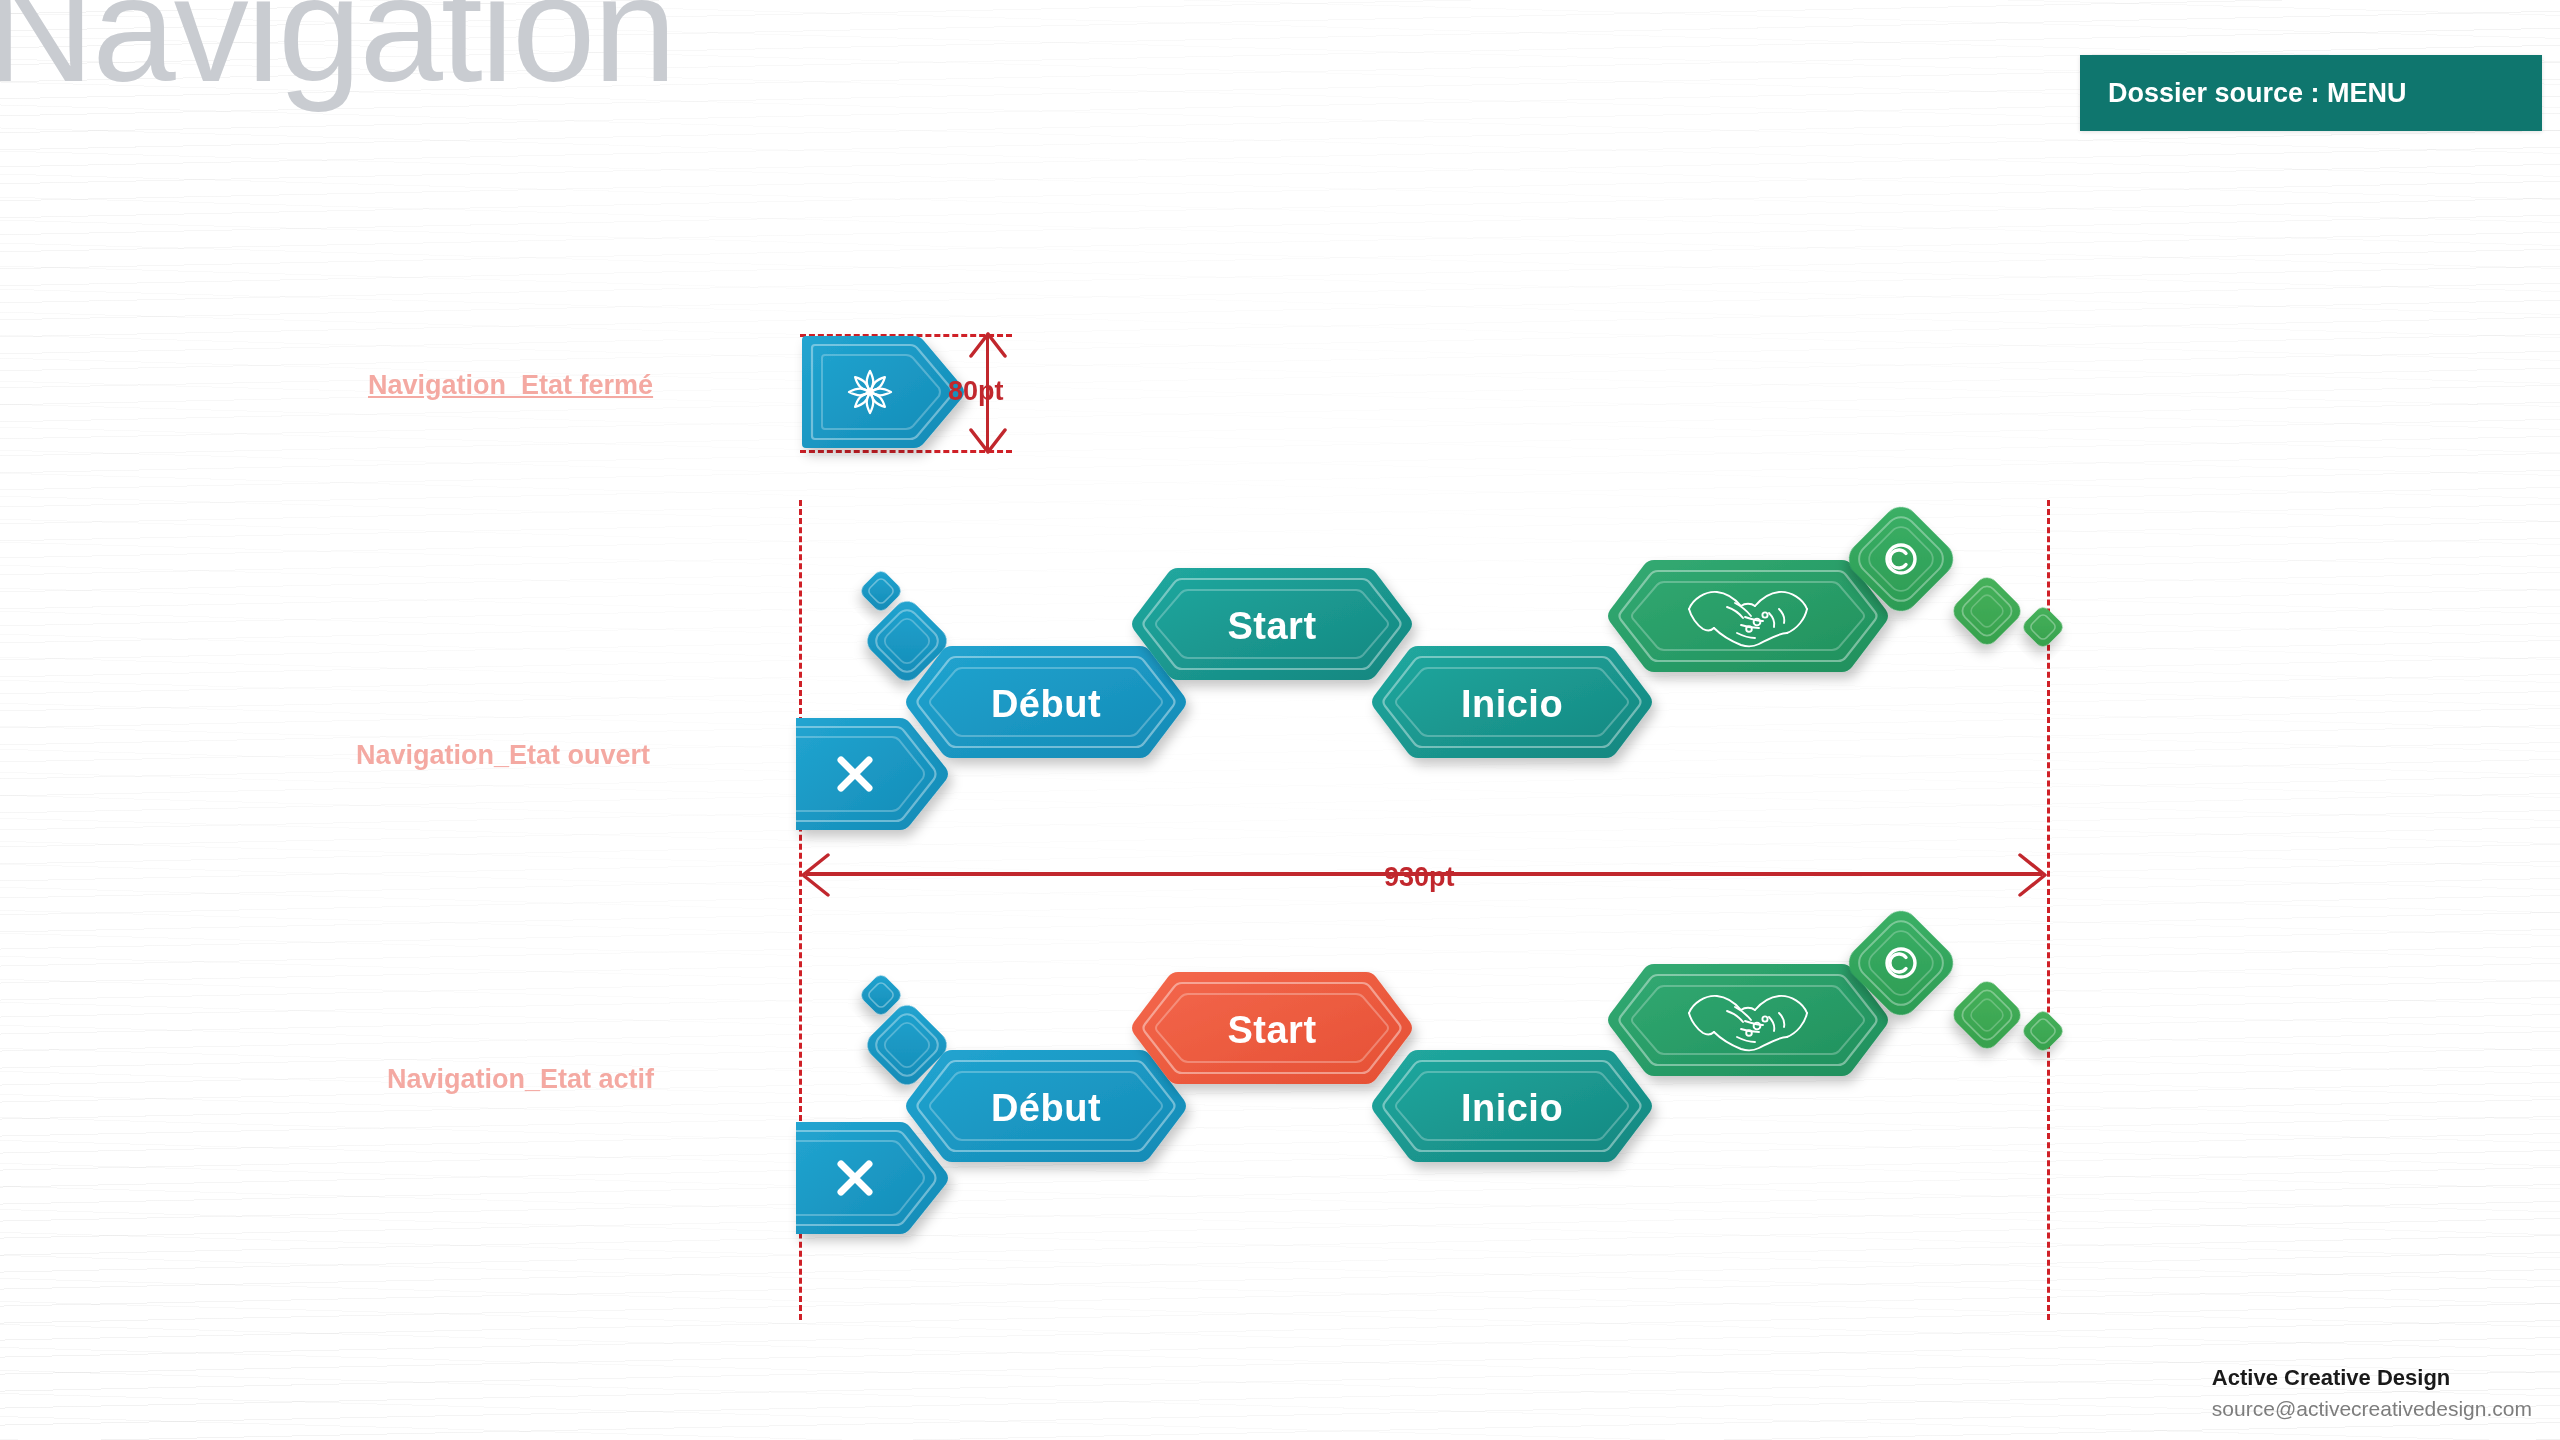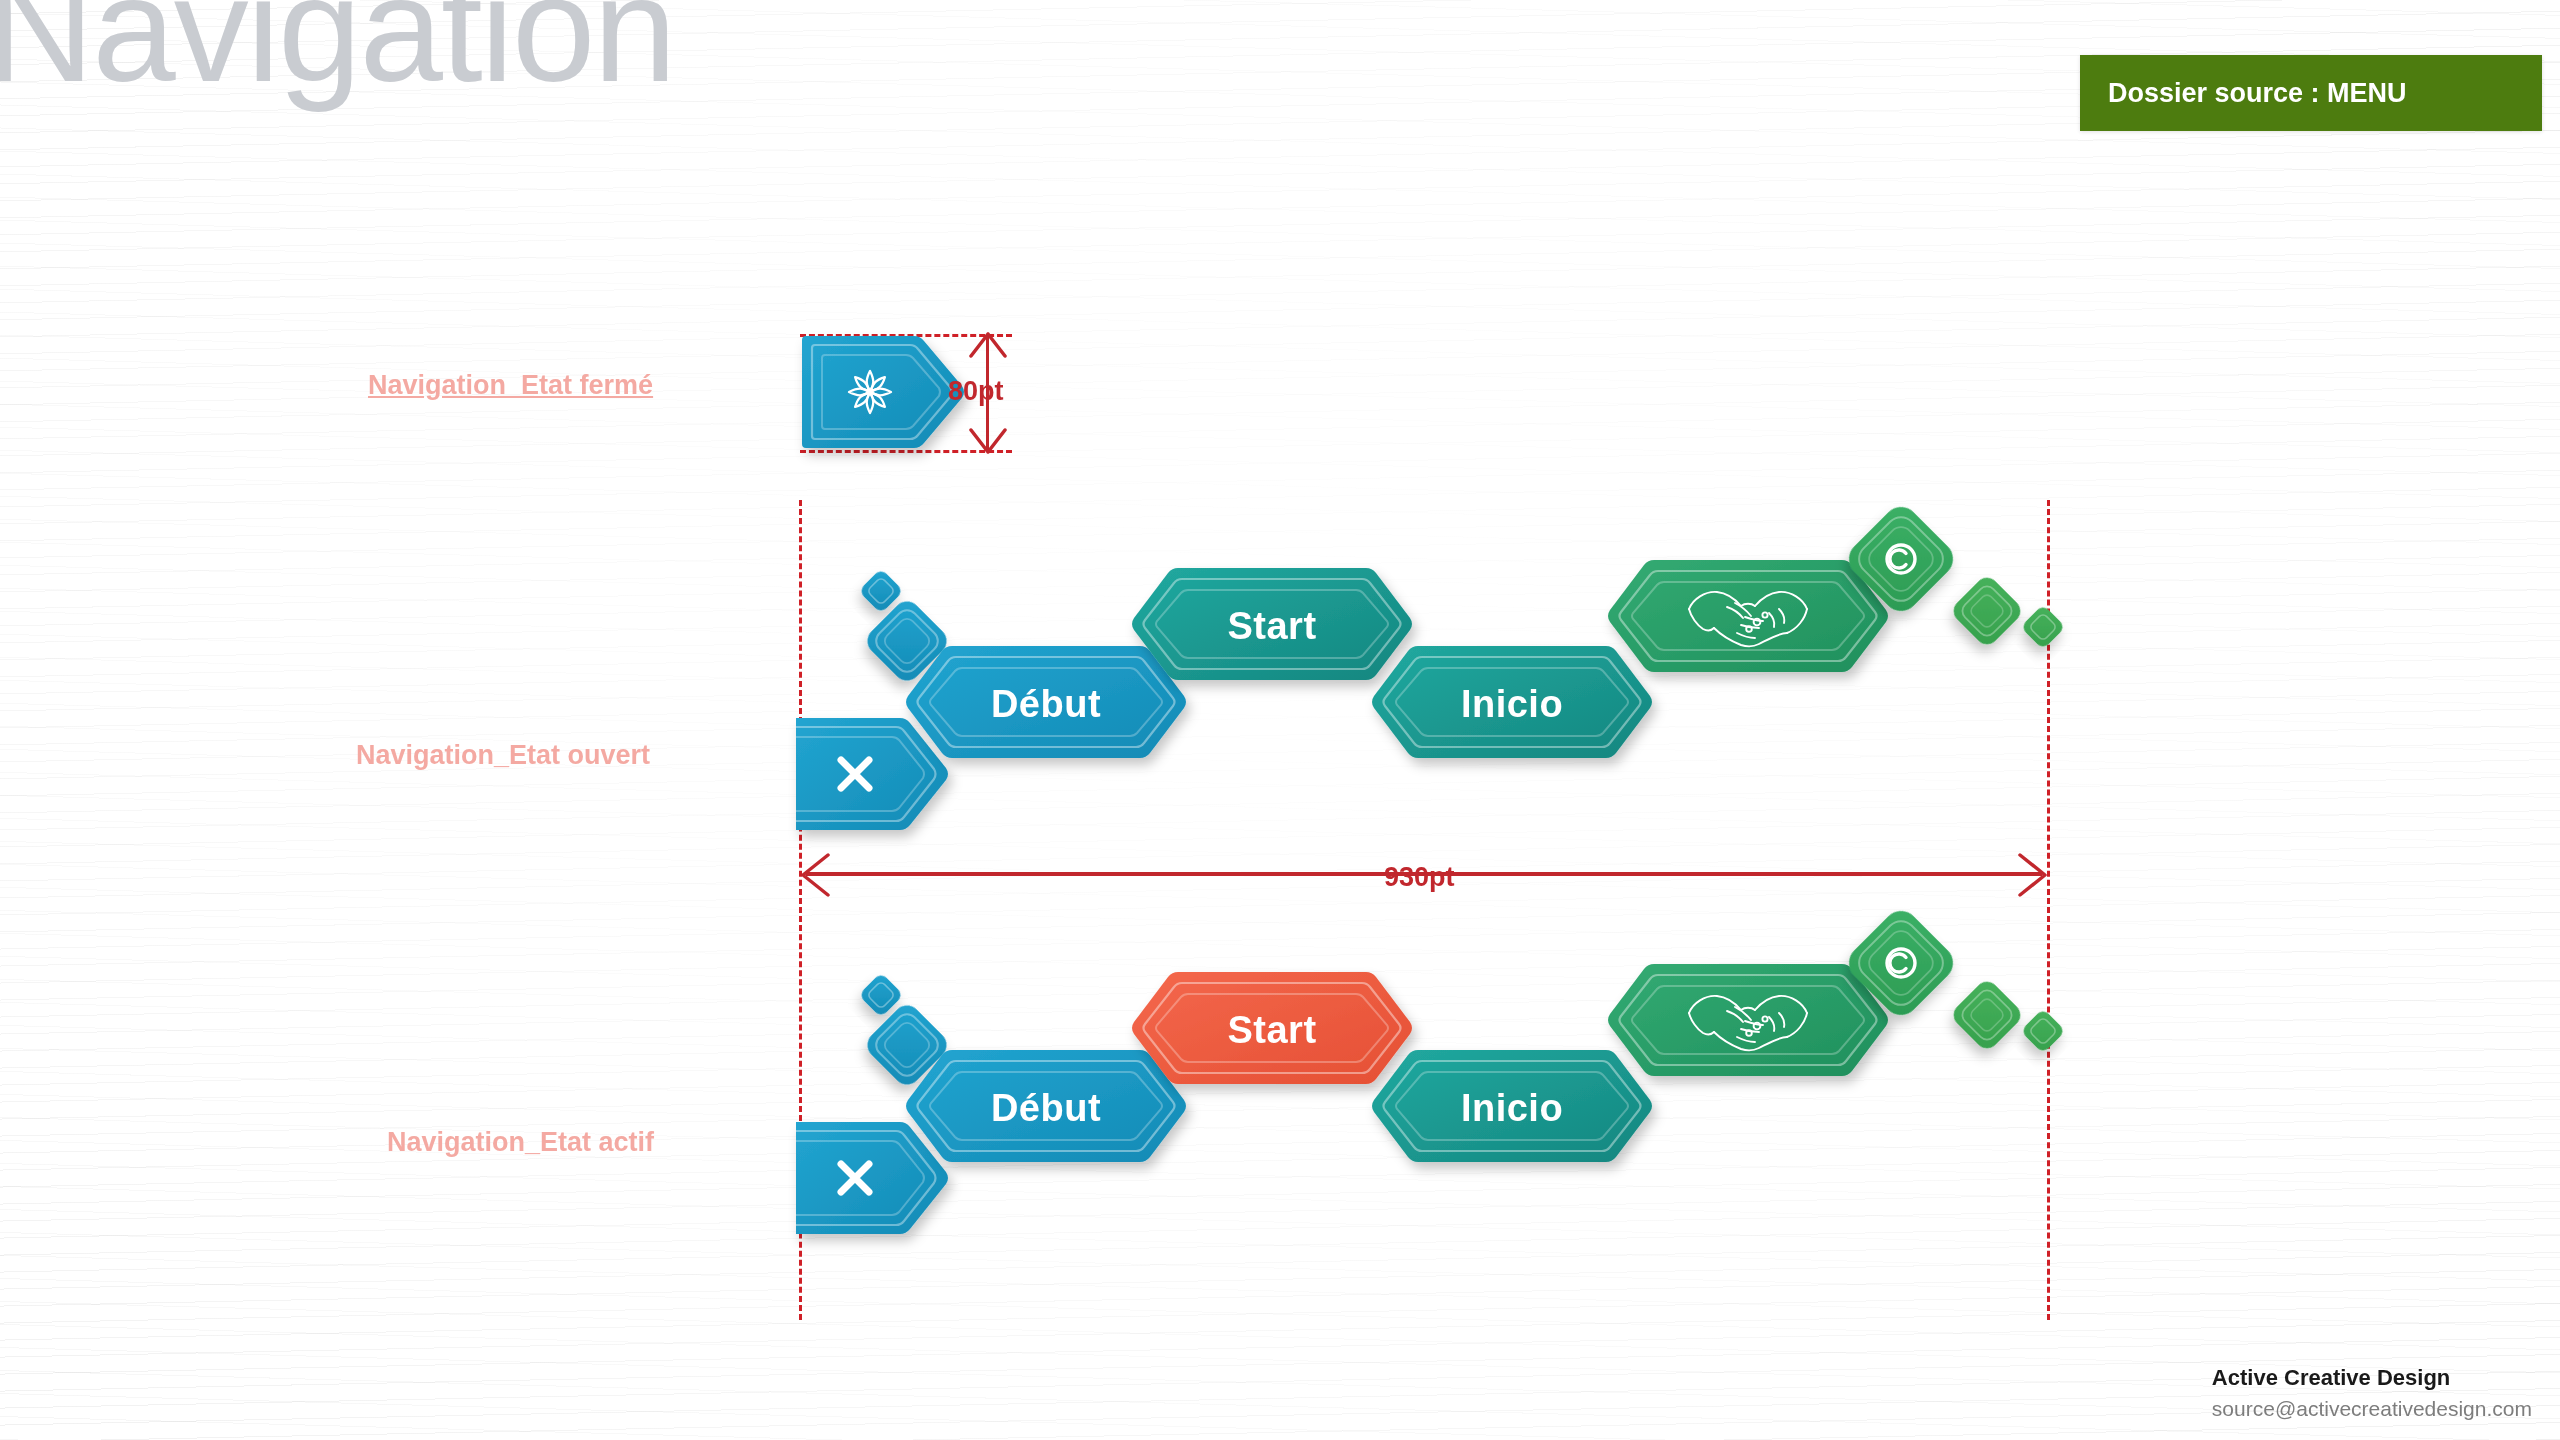--- a/index.html
+++ b/index.html
@@ -49,42 +49,42 @@
     line-height:1;
     white-space:nowrap;
     z-index:2;
   }
 
   
   .source-banner{
     position:absolute;
     right:18px; top:55px;
     width:462px; height:76px;
-    background:#4d7c0f;
+    background:#0f766e;
     display:flex; align-items:center;
     padding-left:28px;
     color:#fff;
     font-size:27px;
     font-weight:bold;
     z-index:5;
     box-shadow:0 1px 4px rgba(0,0,0,.12);
   }
 
   
   .row-label{
     position:absolute;
     color:#f4a9a2;
     font-weight:bold;
     font-size:27px;
     white-space:nowrap;
     z-index:4;
   }
   .lbl-closed{ left:368px; top:370px;text-decoration:underline; }
   .lbl-open  { left:356px; top:740px; }
-  .lbl-active{ left:387px; top:1127px; }
+  .lbl-active{ left:387px; top:1064px; }
 
   
   .vguide{
     position:absolute; width:0; border-left:3px dashed #cf2027; z-index:3;
   }
   .hguide{
     position:absolute; height:0; border-top:3px dashed #cf2027; z-index:3;
   }
   .dim-line{
     position:absolute; background:#c1272d; z-index:4;

